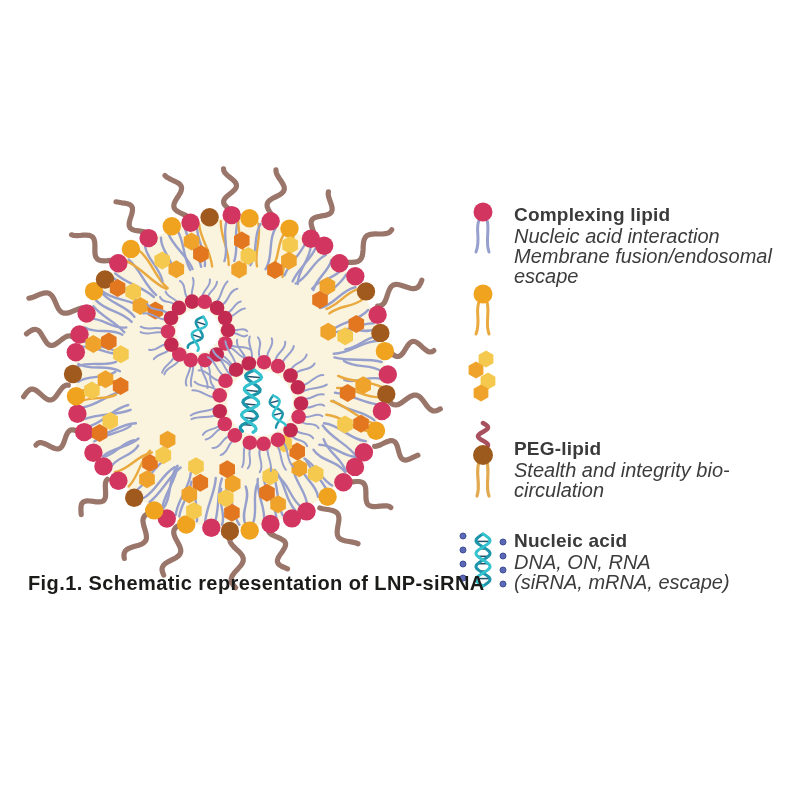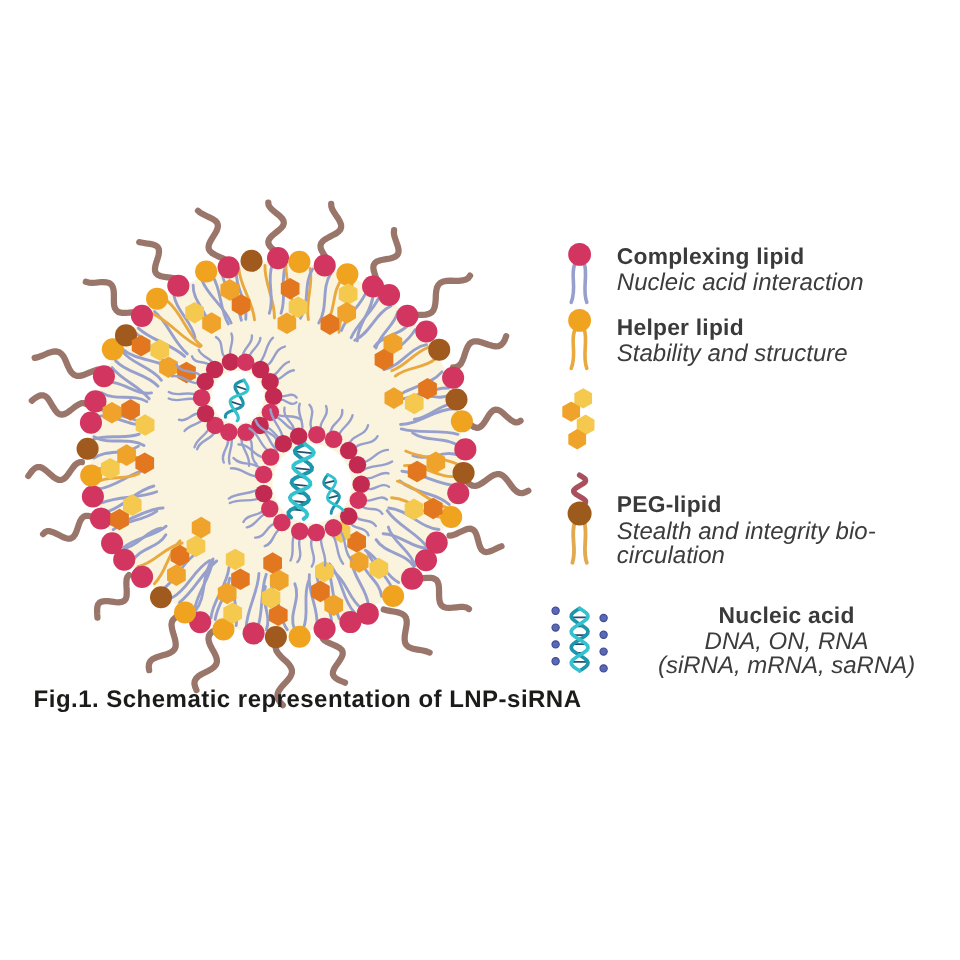--- a/index.html
+++ b/index.html
@@ -6,21 +6,21 @@
   body{
     width:800px;height:800px;background:#ffffff;position:relative;overflow:hidden;
     font-family:"Liberation Sans", sans-serif;
   }
   #particle-svg{position:absolute;left:0;top:163px;width:470px;height:442px;}
   .legend{position:absolute;left:452px;top:203px;width:345px;display:flex;flex-direction:column;}
   .legend-item{display:grid;grid-template-columns:62px 1fr;align-items:start;}
   .legend-item:nth-child(2){margin-top:3px;}
   .legend-item:nth-child(3){margin-top:19px;}
   .legend-item:nth-child(4){margin-top:25px;}
-  .legend-item:nth-child(5){margin-top:29px;text-align:center;}
+  .legend-item:nth-child(5){margin-top:29px;}
   .legend-icon{display:flex;justify-content:center;}
   .ico-complexing{margin-top:-2px;}
   .ico-helper{margin-top:-6px;}
   .ico-chol{margin-top:-10px;}
   .ico-peg{margin-top:-17px;}
   .ico-nucleic{margin-top:0px;}
   .legend-title{font-size:19px;font-weight:700;color:#3a3a3a;line-height:23px;letter-spacing:.2px;}
   .legend-sub{font-size:20px;font-style:italic;color:#3c3c3c;line-height:20px;}
   .caption{
     position:absolute;left:28px;top:572px;font-size:20px;font-weight:700;
@@ -374,34 +374,31 @@
     <div class="legend-icon ico-complexing">
       <svg width="48" height="58" viewBox="0 0 48 58">
           <path d="M20,19 C16,29 22,38 17,51" fill="none" stroke="#97a0cd" stroke-width="3" stroke-linecap="round"></path>
           <path d="M28,19 C31,29 26,40 30,51" fill="none" stroke="#97a0cd" stroke-width="3" stroke-linecap="round"></path>
           <circle cx="24" cy="11" r="9.5" fill="#d23560"></circle>
         </svg>
     </div>
     <div class="legend-text">
       <div class="legend-title">Complexing lipid</div>
       <div class="legend-sub">Nucleic acid interaction</div>
+      <div class="legend-sub">Membrane fusion/endosomal escape</div>
     </div>
   </div>
 
   <div class="legend-item">
     <div class="legend-icon ico-helper">
       <svg width="48" height="58" viewBox="0 0 48 58">
           <path d="M20,19 C16,29 22,38 17,51" fill="none" stroke="#e9a93e" stroke-width="3" stroke-linecap="round"></path>
           <path d="M28,19 C31,29 26,40 30,51" fill="none" stroke="#e9a93e" stroke-width="3" stroke-linecap="round"></path>
           <circle cx="24" cy="11" r="9.5" fill="#efa31f"></circle>
         </svg>
-    </div>
-    <div class="legend-text">
-      <div class="legend-title">Helper lipid</div>
-      <div class="legend-sub">Stability and structure</div>
     </div>
   </div>
 
   <div class="legend-item">
     <div class="legend-icon ico-chol">
       <svg width="48" height="62" viewBox="0 0 48 62">
           <polygon points="34.4,13.3 27.0,17.5 19.6,13.3 19.6,4.7 27.0,0.5 34.4,4.7" fill="#f4c94e"></polygon>
           <polygon points="24.4,24.3 17.0,28.5 9.6,24.3 9.6,15.8 17.0,11.5 24.4,15.7" fill="#efa32a"></polygon>
           <polygon points="36.4,35.3 29.0,39.5 21.6,35.3 21.6,26.8 29.0,22.5 36.4,26.7" fill="#f4c94e"></polygon>
           <polygon points="29.4,47.3 22.0,51.5 14.6,47.3 14.6,38.8 22.0,34.5 29.4,38.8" fill="#efa32a"></polygon>
@@ -443,19 +440,19 @@
           <circle cx="6" cy="49" r="3" fill="#5a68b5" stroke="#3f4c96" stroke-width="1"></circle>
           <circle cx="46" cy="13" r="3" fill="#5a68b5" stroke="#3f4c96" stroke-width="1"></circle>
           <circle cx="46" cy="27" r="3" fill="#5a68b5" stroke="#3f4c96" stroke-width="1"></circle>
           <circle cx="46" cy="41" r="3" fill="#5a68b5" stroke="#3f4c96" stroke-width="1"></circle>
           <circle cx="46" cy="55" r="3" fill="#5a68b5" stroke="#3f4c96" stroke-width="1"></circle>
         </svg>
     </div>
     <div class="legend-text">
       <div class="legend-title">Nucleic acid</div>
       <div class="legend-sub">DNA, ON, RNA</div>
-      <div class="legend-sub">(siRNA, mRNA, saRNA)</div>
+      <div class="legend-sub">(siRNA, mRNA, escape)</div>
     </div>
   </div>
 
 </div>
 
 <div class="caption">Fig.1. Schematic representation of LNP-siRNA</div>
 
 </body></html>

